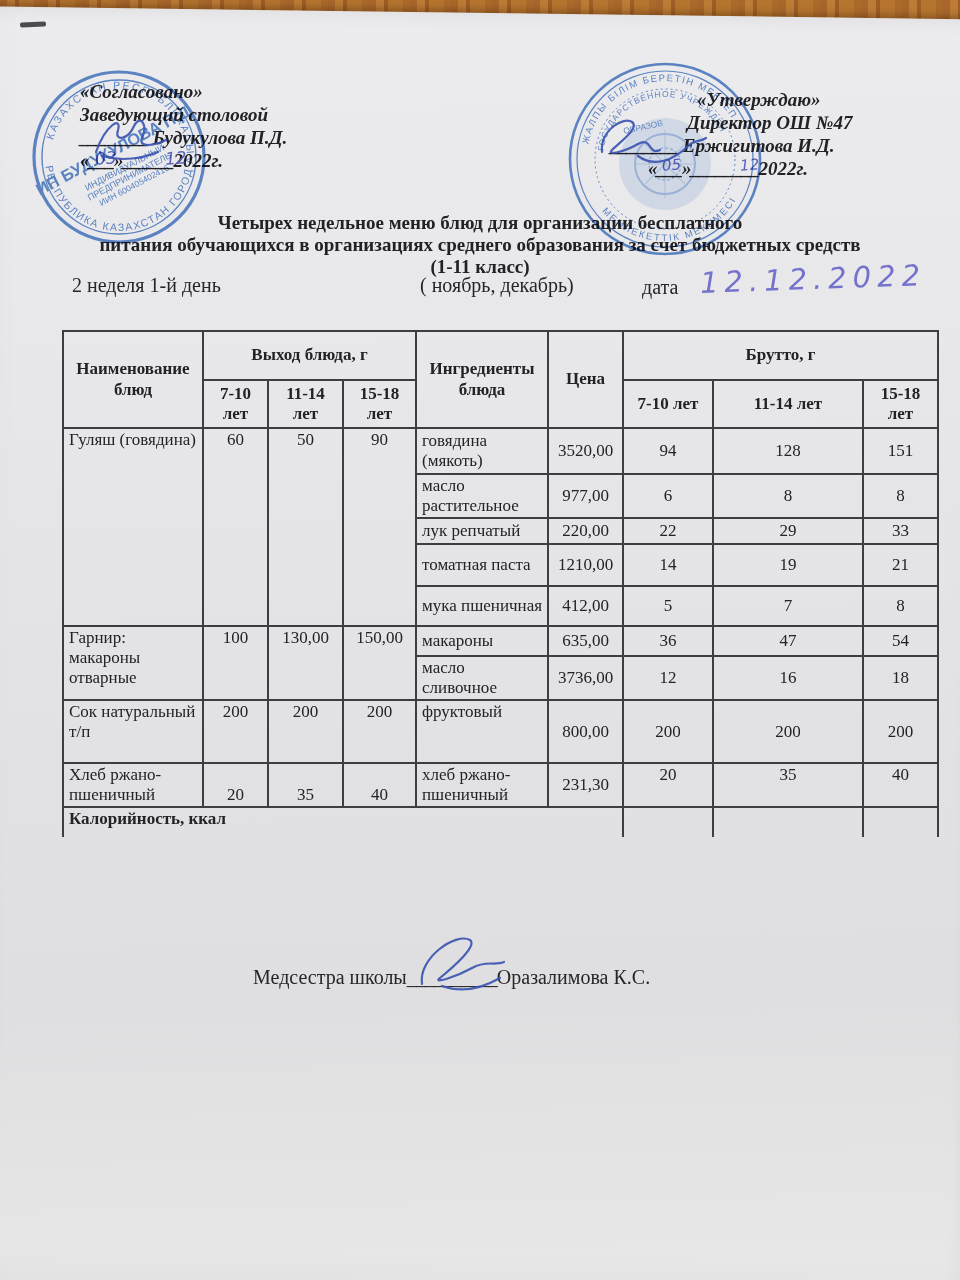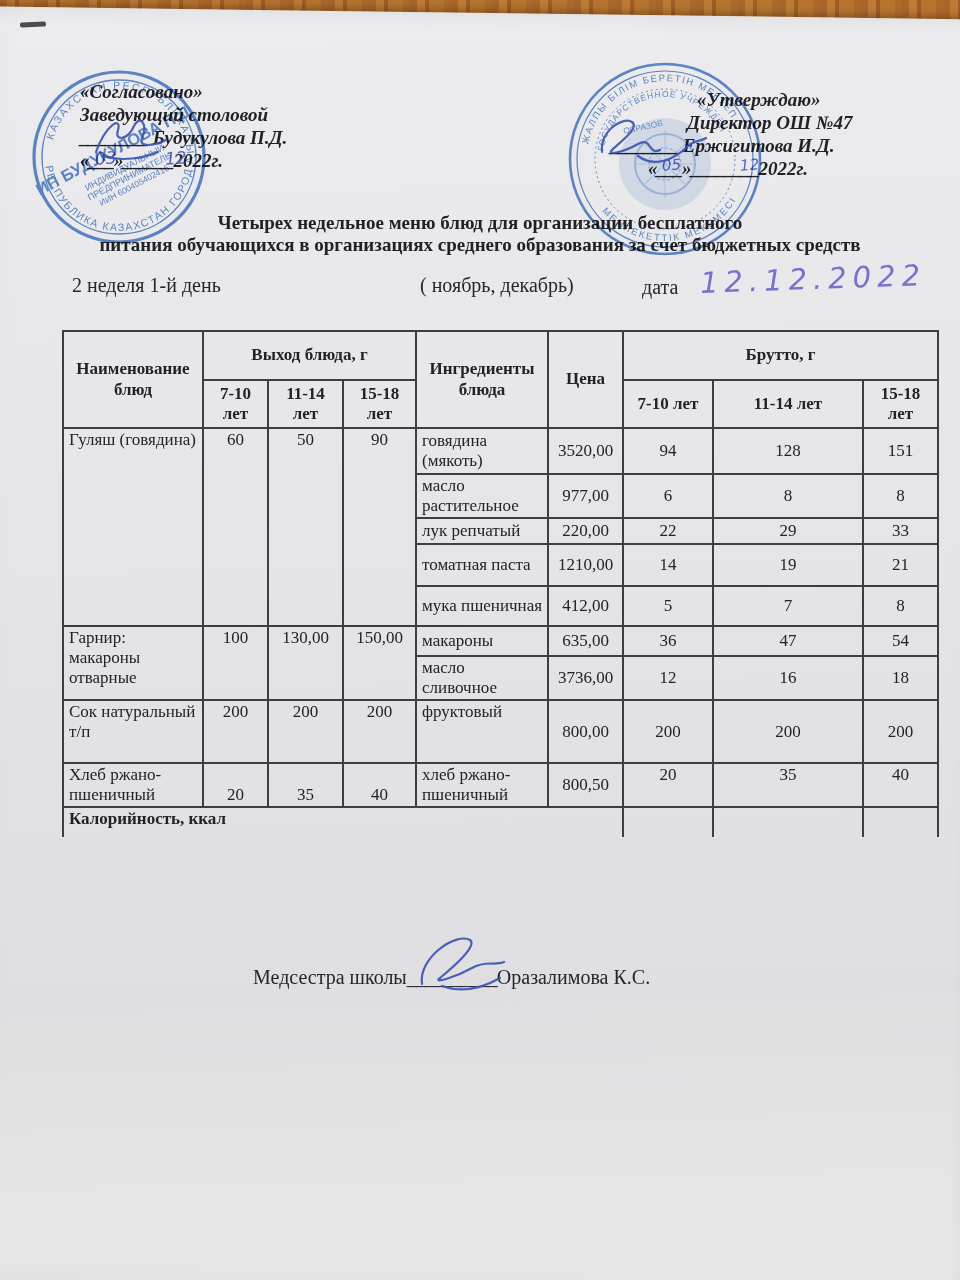--- a/index.html
+++ b/index.html
@@ -77,20 +77,21 @@
     <div class="ln" style="padding-left:87px;">Директор ОШ №47</div>
     <div class="ln" style="padding-left:10px;"><span class="ul">________</span> <span>Ержигитова И.Д.</span></div>
     <div class="ln" style="padding-left:48px;"><span class="ul">«___»</span><span class="ul">________</span><span>2022г.</span></div>
   </div>
   <span class="hand hand-sm" style="left:662px;top:156px;">05</span>
   <span class="hand hand-sm" style="left:740px;top:156px;">12</span>
 
   <div class="title">
     <div>Четырех недельное меню блюд для организации бесплатного</div>
     <div>питания обучающихся в организациях среднего образования за счет бюджетных средств</div>
+    <div>(1-11 класс)</div>
   </div>
 
   <div class="meta-row">
     <span class="meta-week">2 неделя 1-й день</span>
     <span class="meta-months">( ноябрь, декабрь)</span>
     <span class="meta-datelabel">дата</span>
     <span class="hand hand-big">12.12.2022</span>
   </div>
 
   <table class="menu">
@@ -192,21 +193,21 @@
         <td class="num">200</td>
         <td class="num">200</td>
       </tr>
 
       <tr style="height:42px">
         <td class="dish">Хлеб ржано-пшеничный</td>
         <td class="num vbot">20</td>
         <td class="num vbot">35</td>
         <td class="num vbot">40</td>
         <td class="ing">хлеб ржано-пшеничный</td>
-        <td class="num">800,50</td>
+        <td class="num">231,30</td>
         <td class="num vtop">20</td>
         <td class="num vtop">35</td>
         <td class="num vtop">40</td>
       </tr>
 
       <tr class="cal" style="height:30px">
         <td colspan="6" class="vtop">Калорийность, ккал</td>
         <td></td>
         <td></td>
         <td></td>

